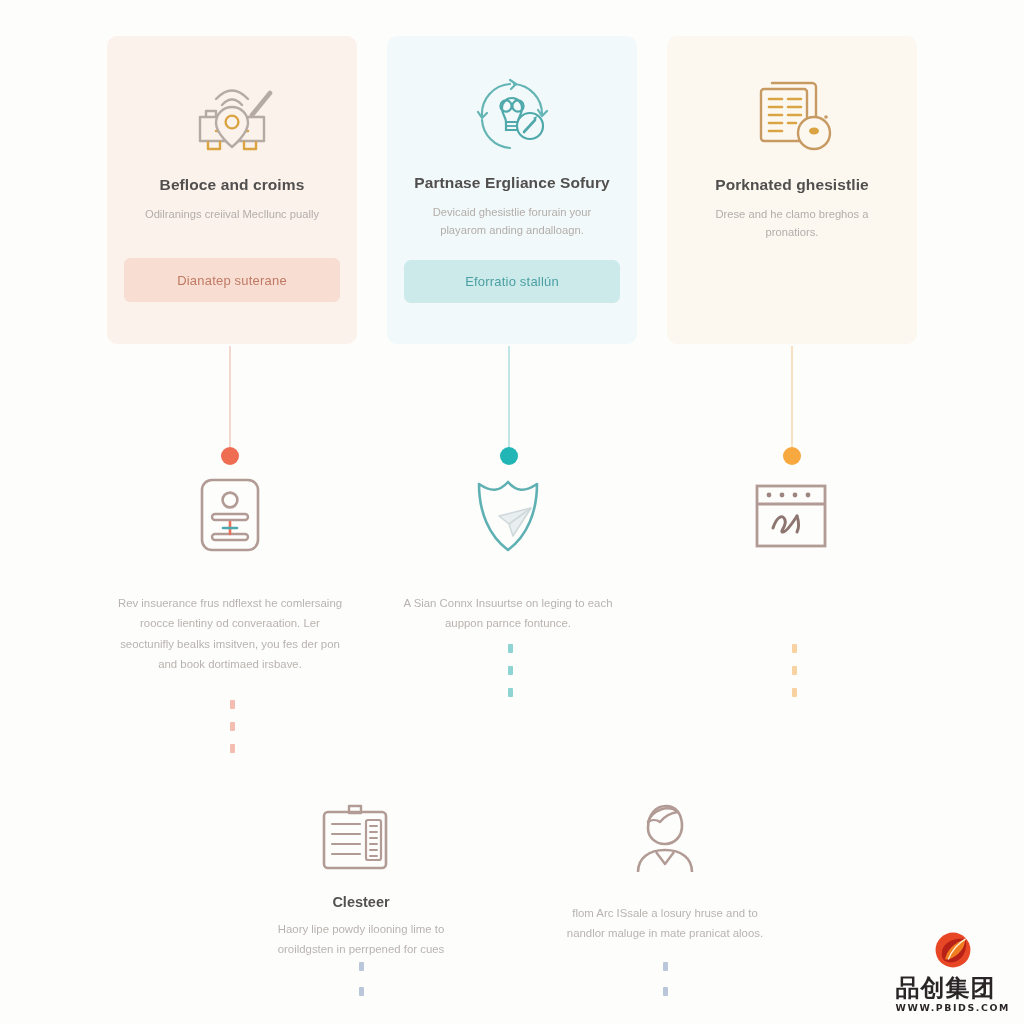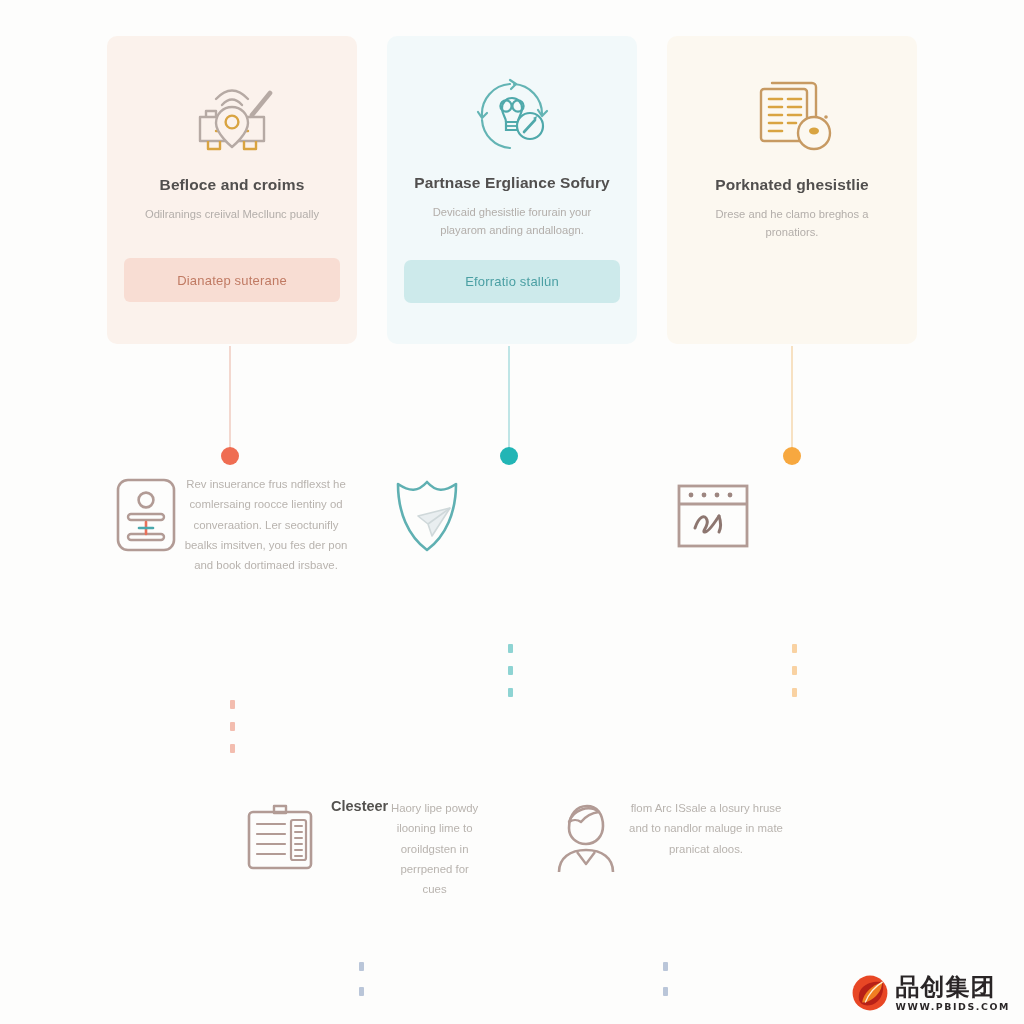--- a/index.html
+++ b/index.html
@@ -115,21 +115,22 @@
     width: 18px;
     height: 18px;
     border-radius: 50%;
   }
 
   
   .node {
     position: absolute;
     width: 240px;
     display: flex;
-    align-items: flex-start;
+    flex-direction: column;
+    align-items: center;
     text-align: center;
   }
 
   .node-icon {
     height: 84px;
     display: flex;
     align-items: flex-end;
     justify-content: center;
     margin-bottom: 26px;
   }
@@ -166,20 +167,21 @@
 
   
   .watermark {
     position: absolute;
     right: 14px;
     bottom: 12px;
     display: flex;
     align-items: center;
     gap: 7px;
     opacity: .97;
+    flex-direction: column;
   }
   .wm-leaf {
     width: 38px;
     height: 38px;
     flex: none;
   }
   .wm-text {
     display: flex;
     flex-direction: column;
     line-height: 1;
@@ -320,20 +322,21 @@
 
   <div class="node" style="left:388px; top:474px;">
     <div class="node-icon">
       <svg width="78" height="84" viewBox="0 0 78 84" fill="none">
         <path d="M10 10 C22 18 30 18 39 8 C48 18 56 18 68 10 C68 38 58 62 39 76 C20 62 10 38 10 10 z" stroke="#5fb0b2" stroke-width="2.6" fill="none" stroke-linejoin="round"></path>
         <path d="M30 42 L62 34 L44 62 L40 50 z" fill="#e9eef0" stroke="#cfd8da" stroke-width="1.6" stroke-linejoin="round"></path>
         <path d="M62 34 L40 50" stroke="#cfd8da" stroke-width="1.6"></path>
       </svg>
     </div>
     <div class="node-title"></div>
+    <div class="node-text">A Sian Connx Insuurtse on leging to each auppon parnce fontunce.</div>
   </div>
 
   <div class="node" style="left:671px; top:474px;">
     <div class="node-icon">
       <svg width="84" height="84" viewBox="0 0 84 84" fill="none">
         <rect x="8" y="12" width="68" height="60" stroke="#b29b95" stroke-width="2.8" fill="none"></rect>
         <path d="M8 30 h68" stroke="#b29b95" stroke-width="2.8"></path>
         <circle cx="20" cy="21" r="2.4" fill="#9d8680"></circle>
         <circle cx="33" cy="21" r="2.4" fill="#9d8680"></circle>
         <circle cx="46" cy="21" r="2.4" fill="#9d8680"></circle>

